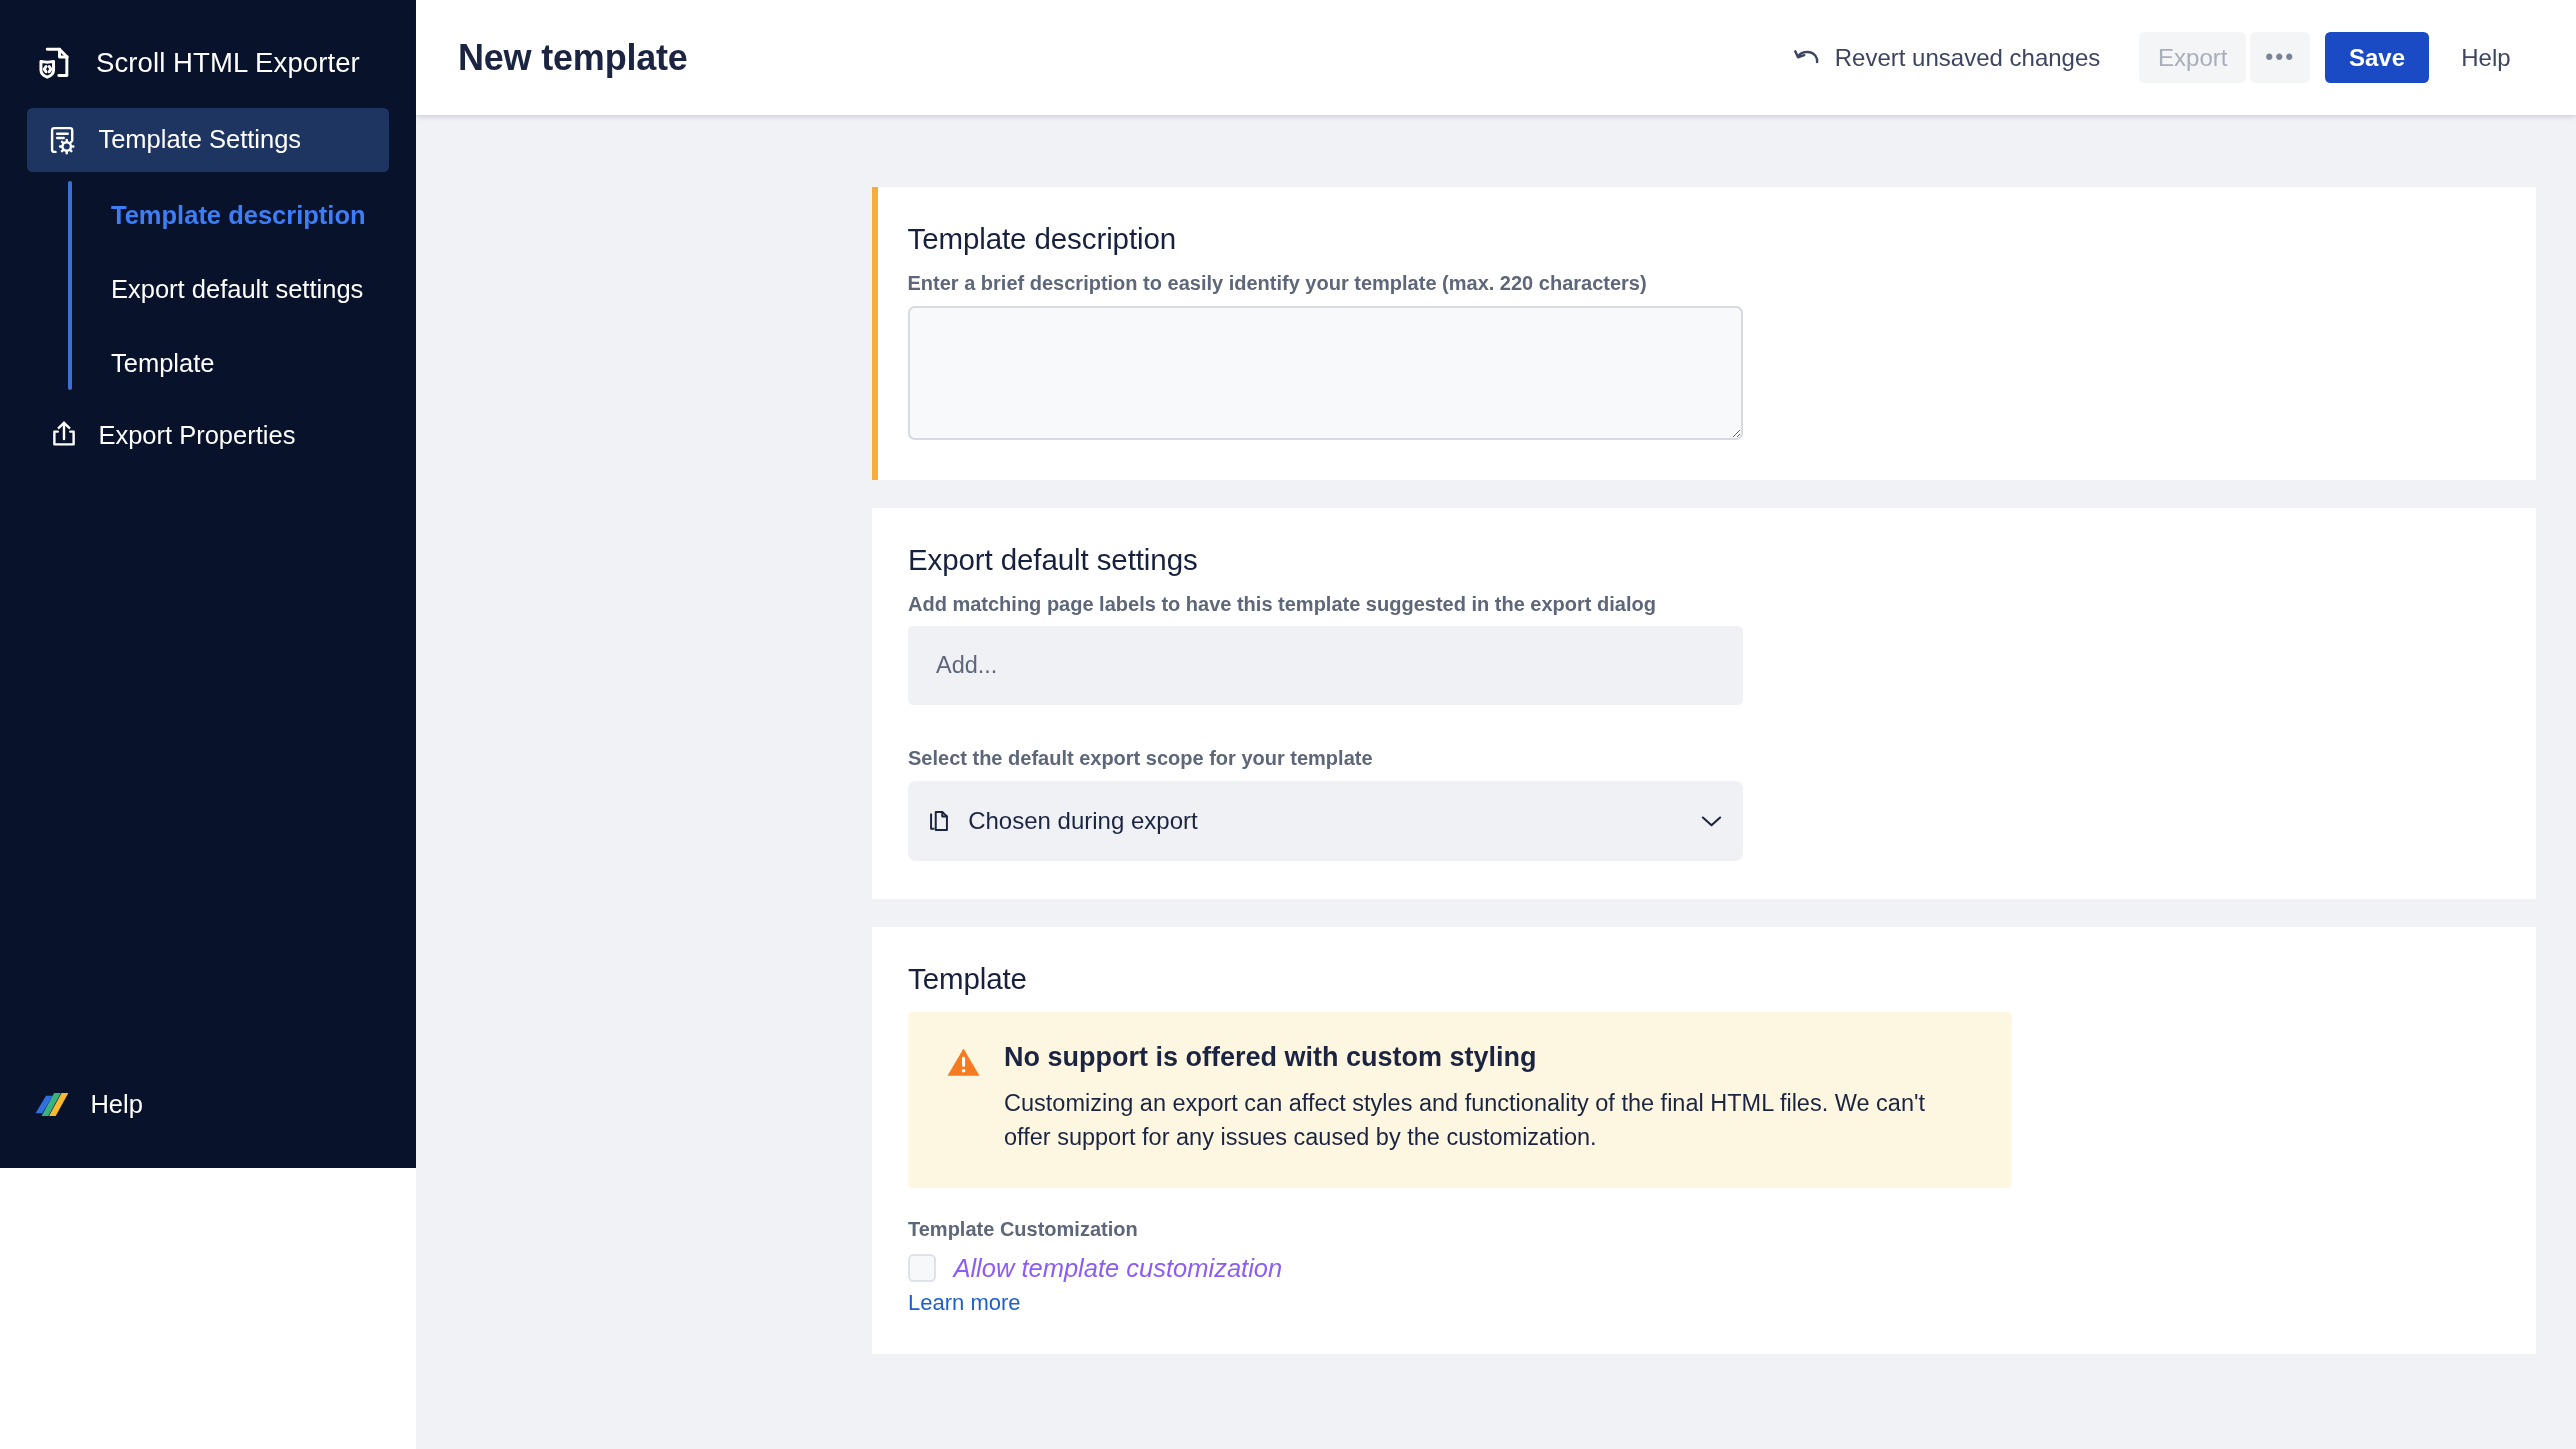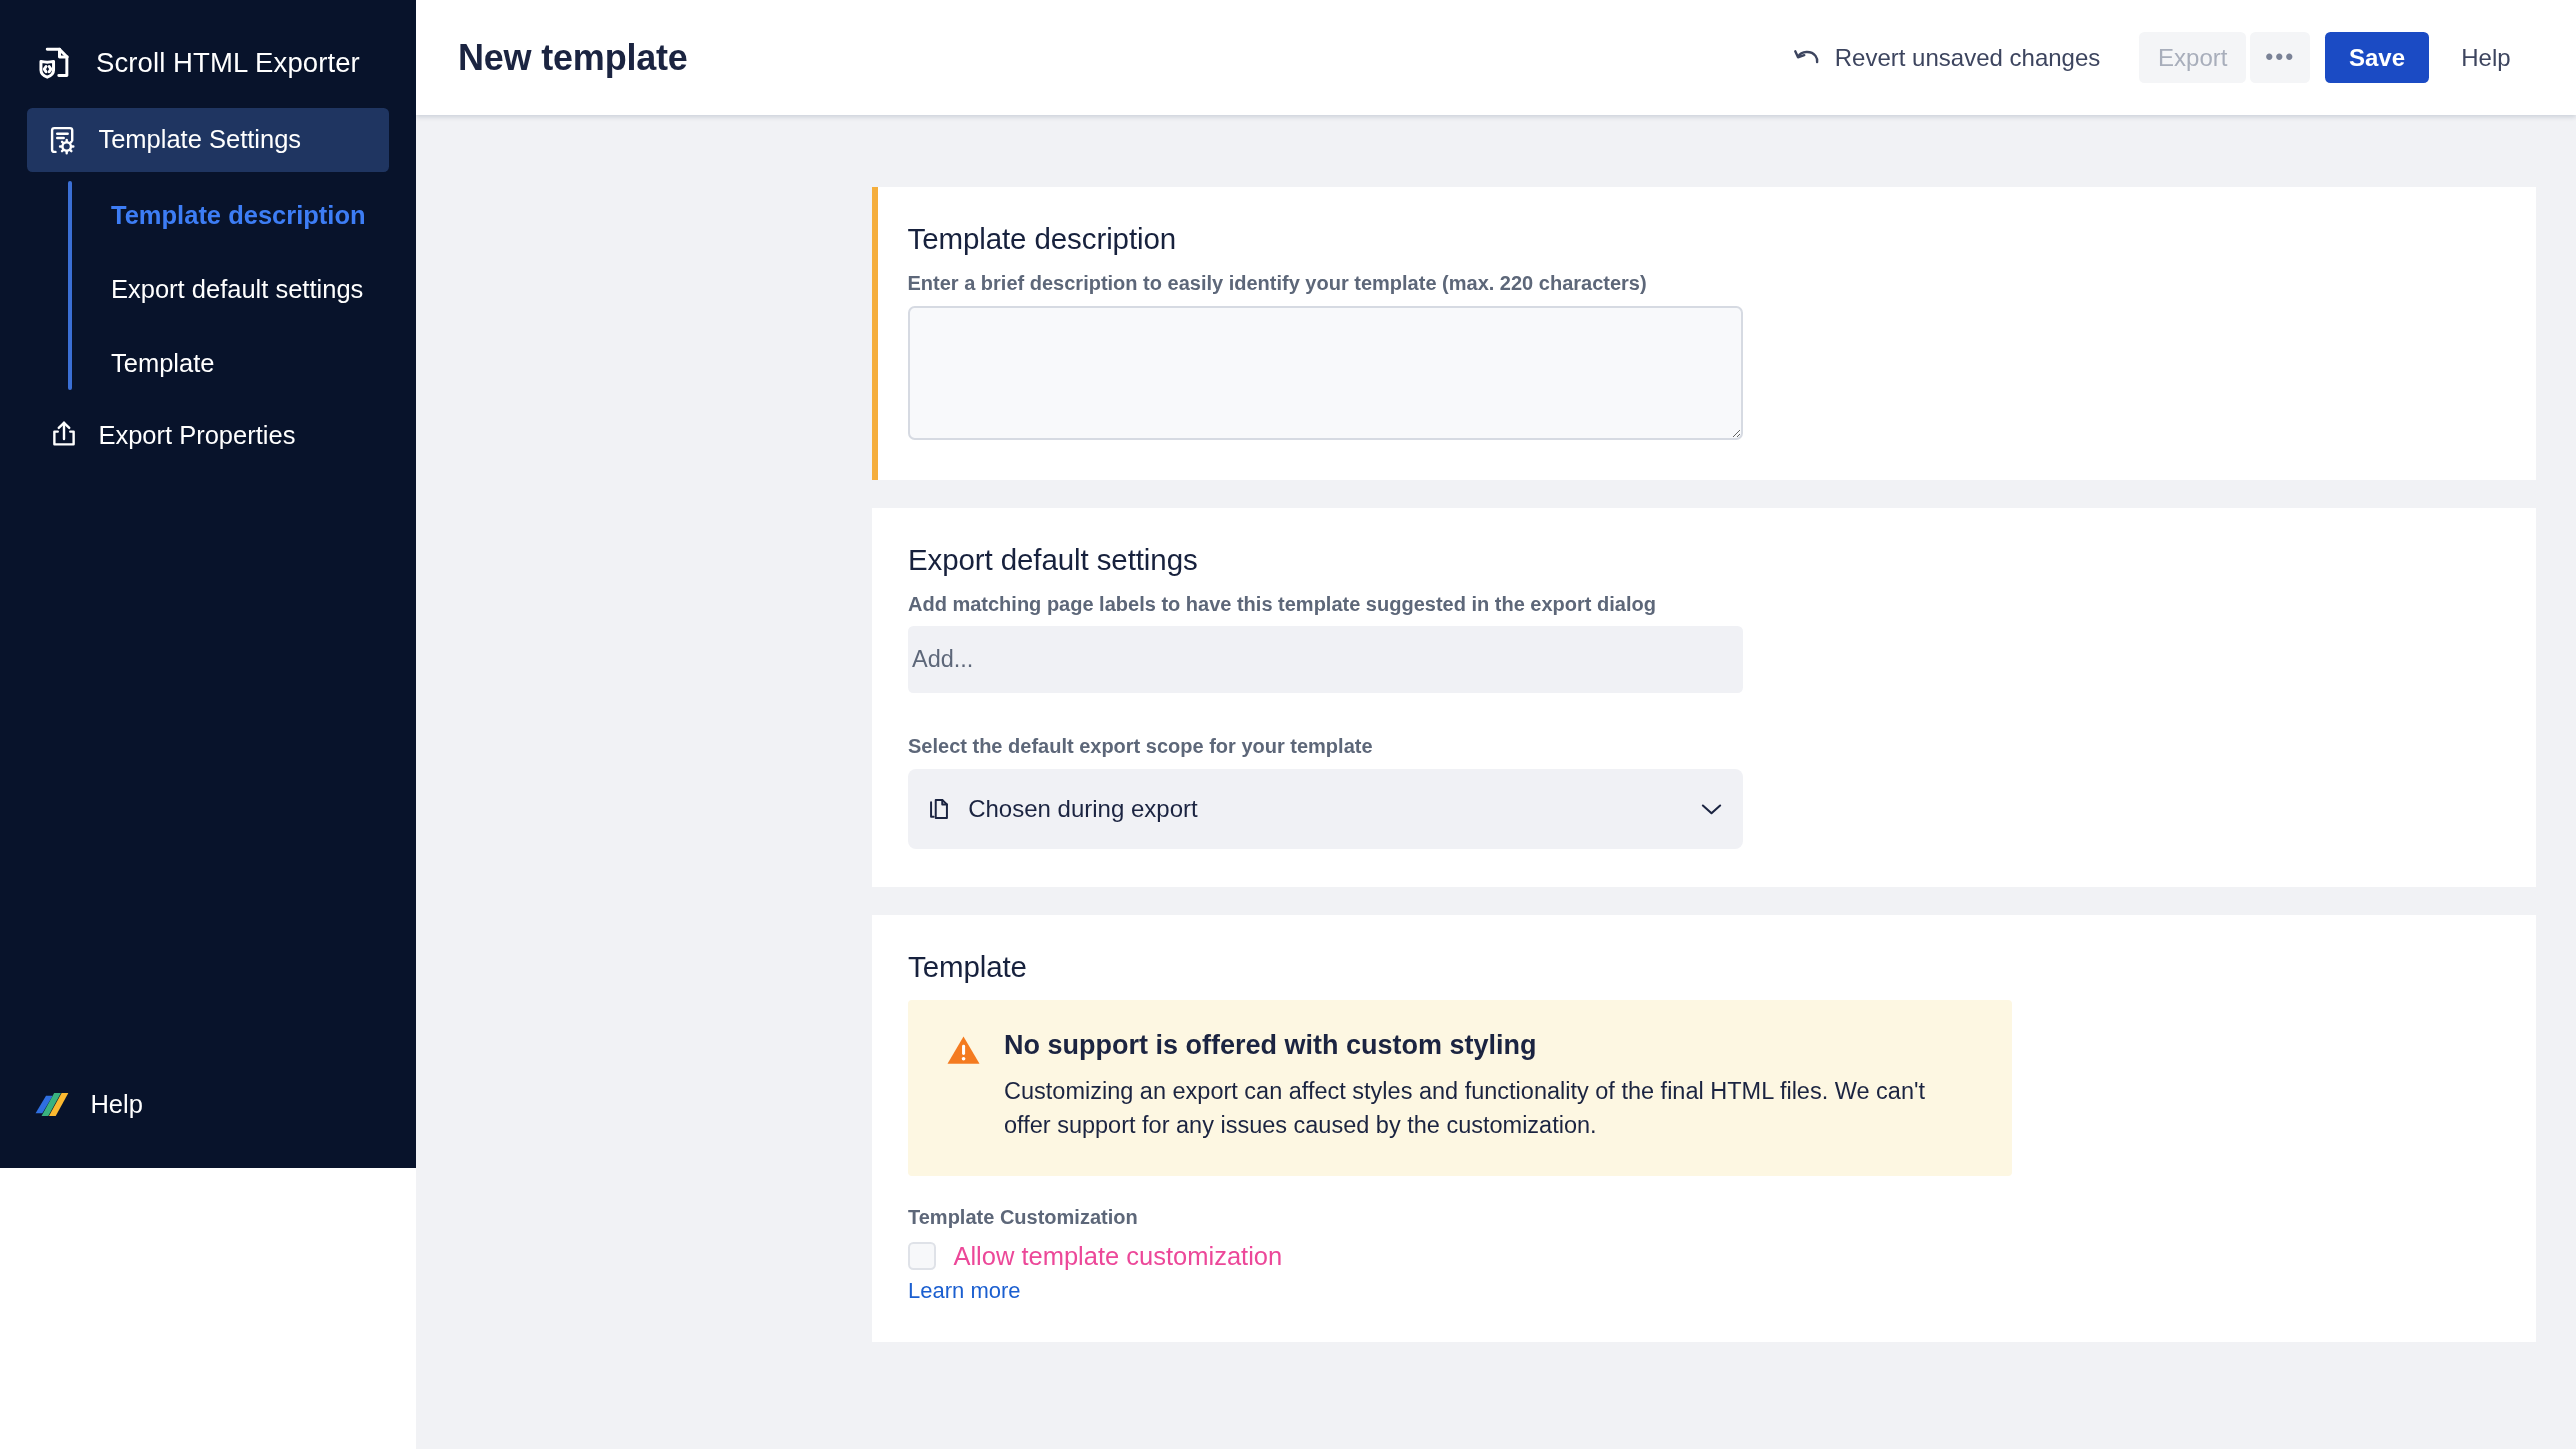--- a/index.html
+++ b/index.html
@@ -102,23 +102,23 @@
 
   .card-h { font-size: 29.5px; font-weight: 400; color: #17213d; margin-bottom: 16px; letter-spacing: -0.1px; }
   .field-label { font-size: 20px; font-weight: 700; color: #5d6779; margin-bottom: 10.7px; }
 
   .textarea {
     width: 835px; height: 134px;
     background: #f8f9fb; border: 2px solid #d6dae2; border-radius: 6.7px;
   }
 
   .addbox {
-    width: 835px; height: 67px;
+    width: 835px; height: 79px;
     background: #f0f1f5; border: none; border-radius: 5.4px;
-    display: flex; align-items: center; padding-left: 4px;
+    display: flex; align-items: center; padding-left: 28px;
     font-size: 23.5px; color: #5d6779;
   }
   .spacer-44 { height: 42px; }
 
   .select {
     width: 835px; height: 80px;
     background: #f0f1f5; border-radius: 8px;
     display: flex; align-items: center; padding: 0 20px 0 17.4px;
     cursor: pointer;
   }
@@ -133,21 +133,21 @@
   .warn-ico { width: 35px; height: 32px; flex: 0 0 35px; display: block; margin-top: 4px; }
   .warn-title { font-size: 27px; font-weight: 700; color: #1b2441; margin-bottom: 14.8px; }
   .warn-body { font-size: 23.5px; line-height: 1.42; color: #1b2441; max-width: 939px; }
 
   .sub-label { font-size: 20px; font-weight: 700; color: #5d6779; margin: 29.5px 0 13.4px 0; }
   .check-row { display: flex; align-items: center; gap: 17.4px; cursor: pointer; }
   .checkbox {
     width: 28px; height: 28px; flex: 0 0 28px;
     background: #f7f8fa; border: 2.7px solid #dfe2e8; border-radius: 5.4px;
   }
-  .check-label { font-size: 25.5px; color: #ec4899; }
+  .check-label { font-size: 25.5px; color: #8b5cf6; font-style: italic; }
   .hint { font-size: 22px; color: #5d6779; margin-top: 14.8px; }
   .link { font-size: 22px; color: #1b5fd0; cursor: pointer; display: inline-block; margin-top: 6.7px; }
 </style>
 </head>
 <body>
 
 <div class="app">
 
   <aside class="sidebar">
 

